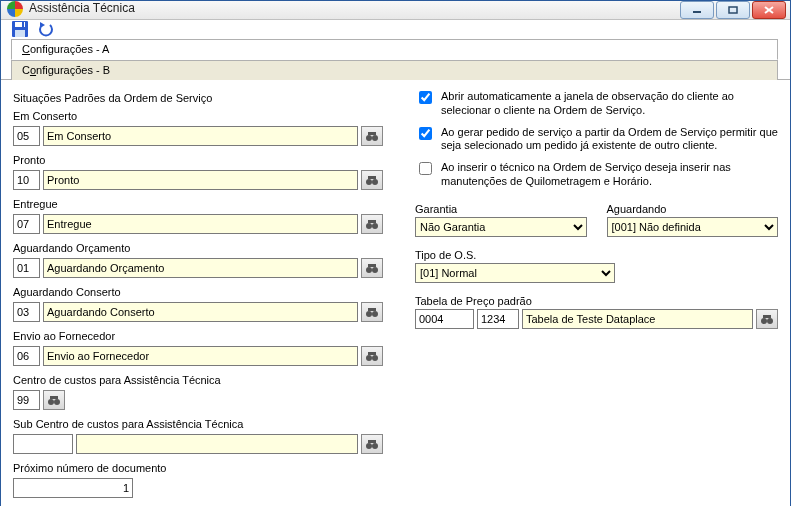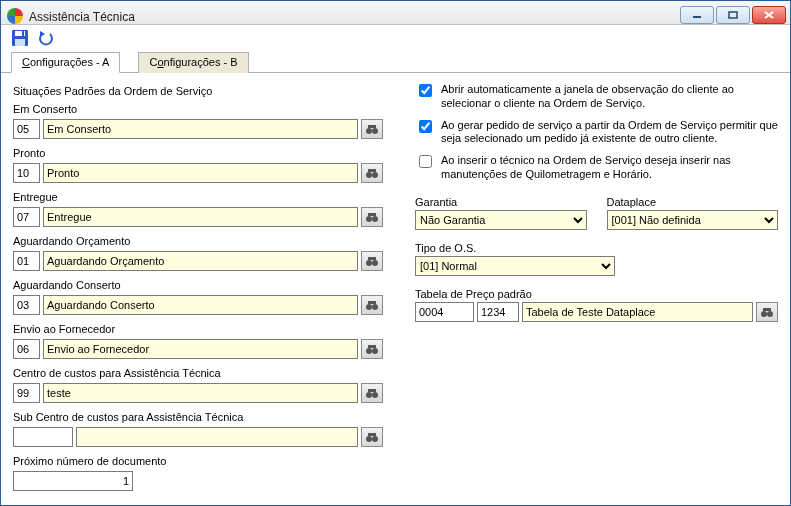--- a/index.html
+++ b/index.html
@@ -16,21 +16,21 @@
     border: 1px solid #2a5a9c;
     background: #fff;
     display: flex;
     flex-direction: column;
   }
   .titlebar {
     height: 28px;
     background: linear-gradient(to bottom, #f8f8f8, #e8e8e8);
     border-bottom: 1px solid #c0c0c0;
     display: flex;
-    align-items: flex-end;
+    align-items: flex-start;
     padding: 0 4px 0 6px;
   }
   .app-icon {
     width: 16px; height: 16px;
     margin-right: 6px;
     border-radius: 50%;
     background: conic-gradient(#e03030 0 90deg, #f0c000 90deg 180deg, #3070d0 180deg 270deg, #30a030 270deg 360deg);
   }
   .title-text { flex: 1; font-size: 12px; color: #222; }
   .win-controls { display: flex; gap: 2px; }
@@ -56,21 +56,22 @@
     padding: 0 10px;
   }
   .tb-icon {
     width: 18px; height: 18px;
     cursor: pointer;
   }
   .tabs {
     display: flex;
     padding: 0 10px;
     border-bottom: 1px solid #b0b0b0;
-    gap: 16px;
+    gap: 0;
+    flex-direction: column;
   }
   .tab {
     padding: 3px 10px 4px 10px;
     border: 1px solid #b0b0b0;
     border-bottom: none;
     background: #ece9d8;
     font-size: 11px;
     margin-right: 2px;
     cursor: pointer;
     position: relative;
@@ -255,21 +256,20 @@
               <circle cx="4" cy="8" r="3" fill="#555"></circle>
               <circle cx="10" cy="8" r="3" fill="#555"></circle>
               <rect x="3" y="2" width="8" height="3" fill="#555"></rect>
             </svg>
           </div>
       </div>
 
       <div class="section-label">Centro de custos para  Assistência Técnica</div>
       <div class="field-row">
         <input type="text" class="code-input" value="99" style="">
-        <input type="text" class="desc-input" value="teste" style="">
         <div class="lookup-btn">
             <svg class="binoc-svg" viewBox="0 0 14 12">
               <circle cx="4" cy="8" r="3" fill="#555"></circle>
               <circle cx="10" cy="8" r="3" fill="#555"></circle>
               <rect x="3" y="2" width="8" height="3" fill="#555"></rect>
             </svg>
           </div>
       </div>
 
       <div class="section-label">Sub Centro de custos para Assistência Técnica</div>
@@ -306,21 +306,21 @@
       </div>
 
       <div class="twocol" style="margin-top:4px">
         <div>
           <div class="section-label">Garantia</div>
           <select>
             <option>Não Garantia</option>
           </select>
         </div>
         <div>
-          <div class="section-label">Dataplace</div>
+          <div class="section-label">Aguardando</div>
           <select>
             <option>[001] Não definida</option>
           </select>
         </div>
       </div>
 
       <div style="margin-top:8px">
         <div class="section-label">Tipo de O.S.</div>
         <select style="width:55%">
           <option>[01] Normal</option>

